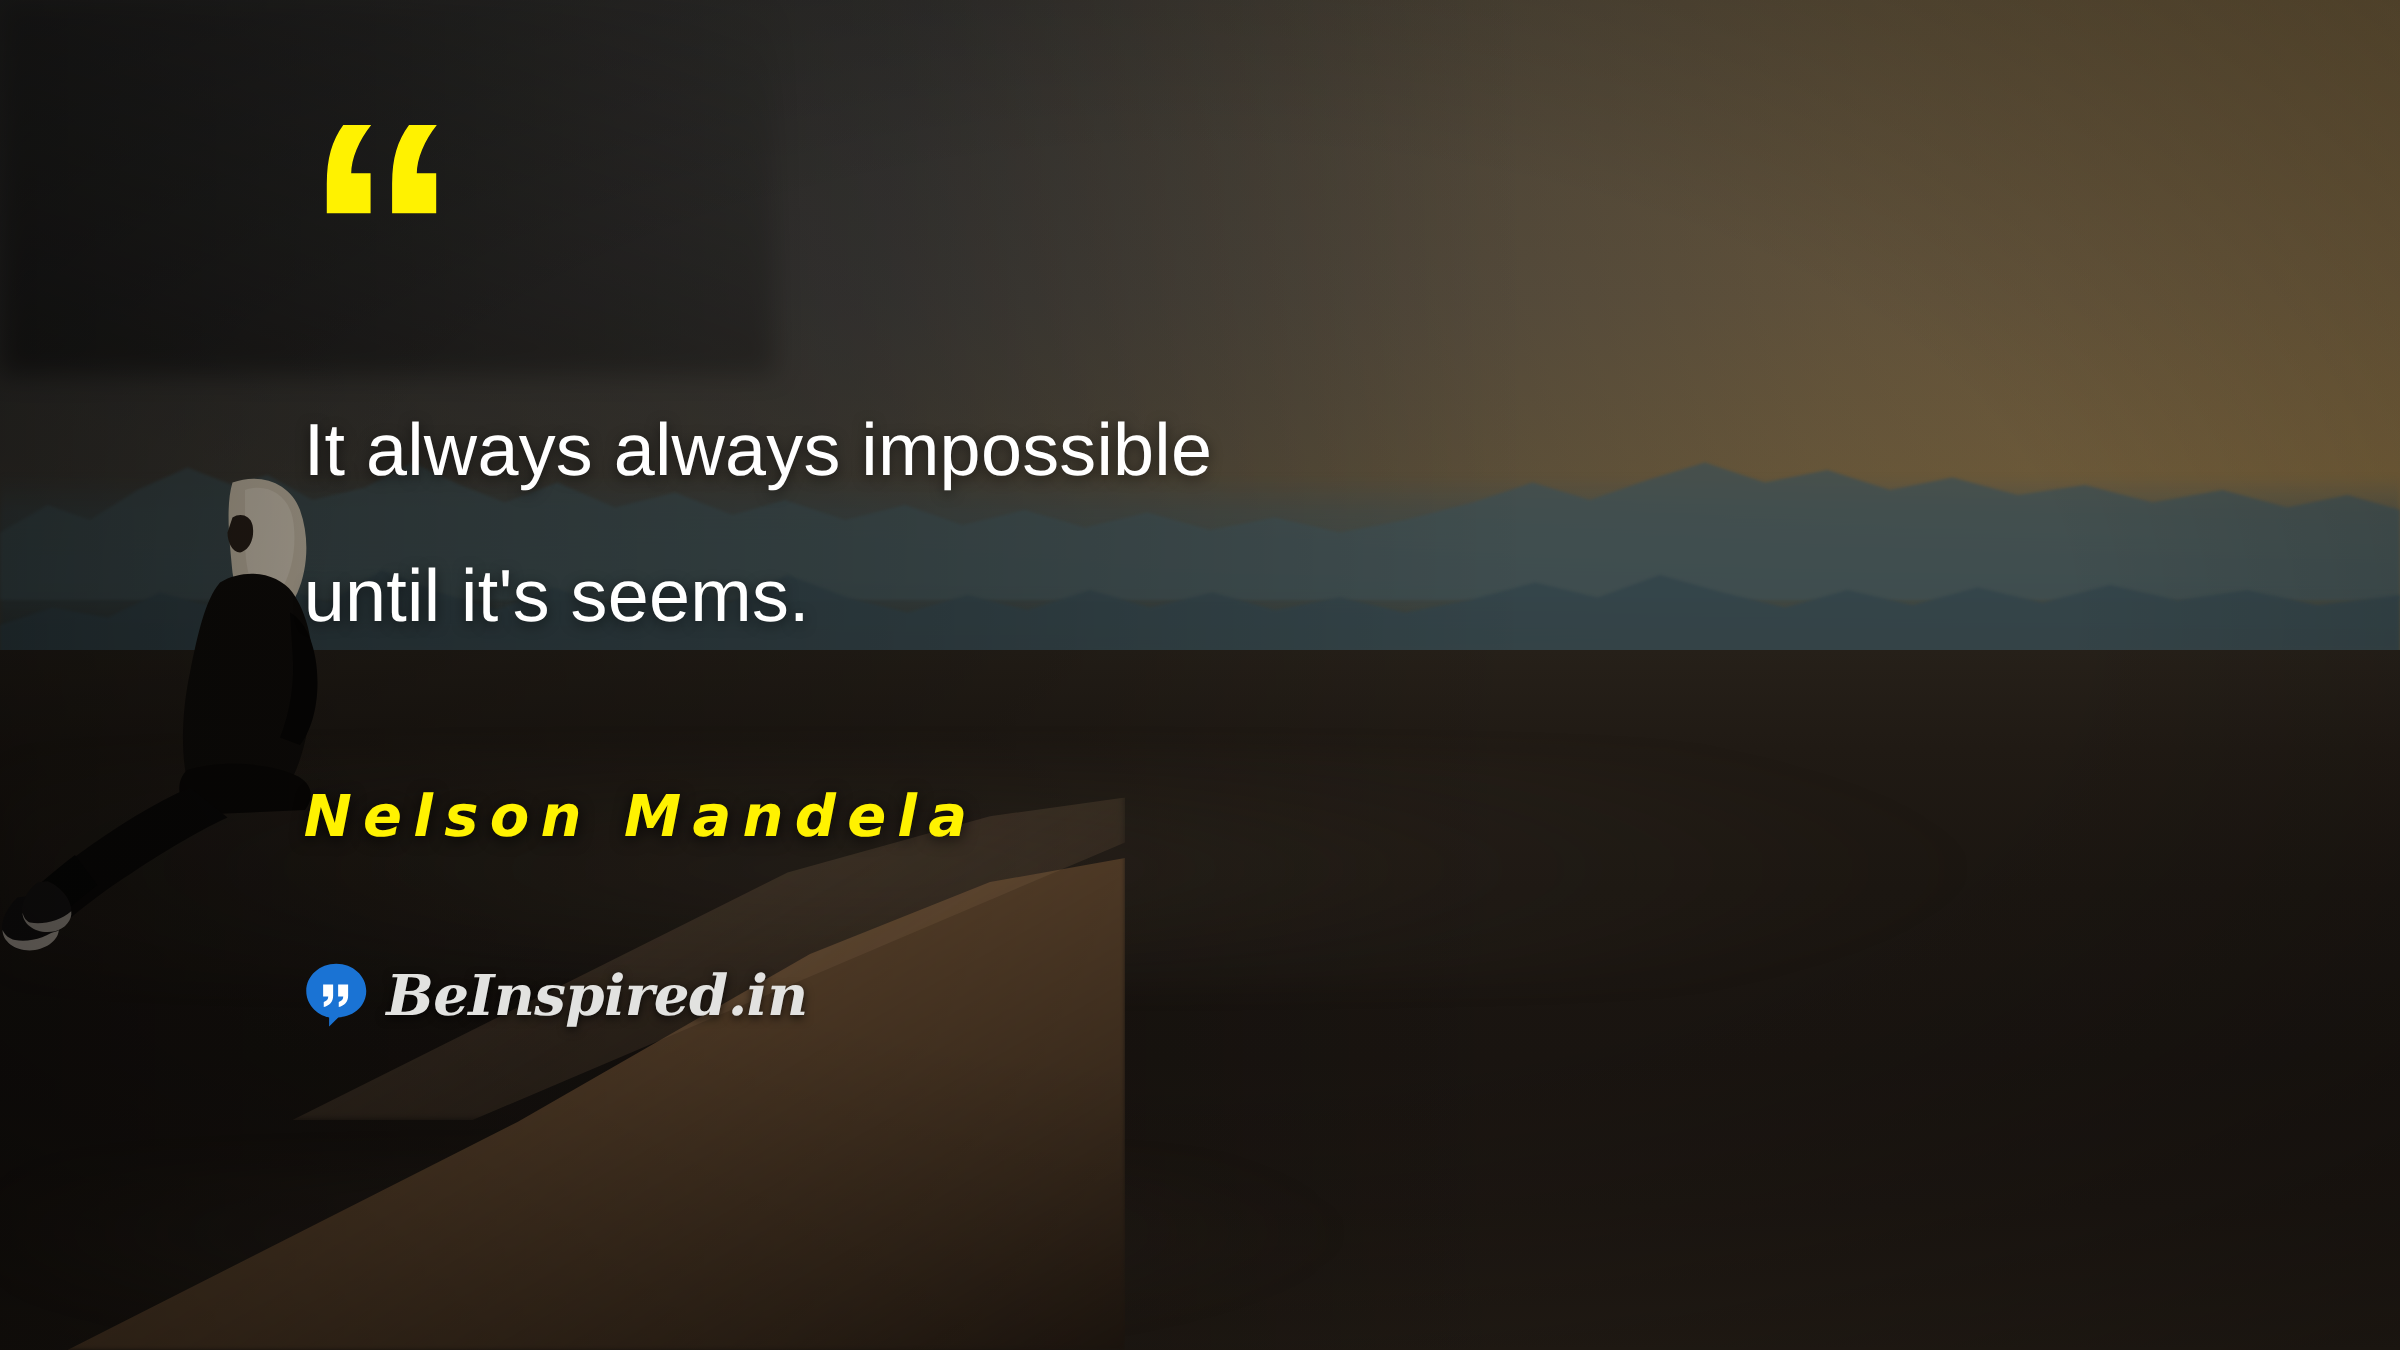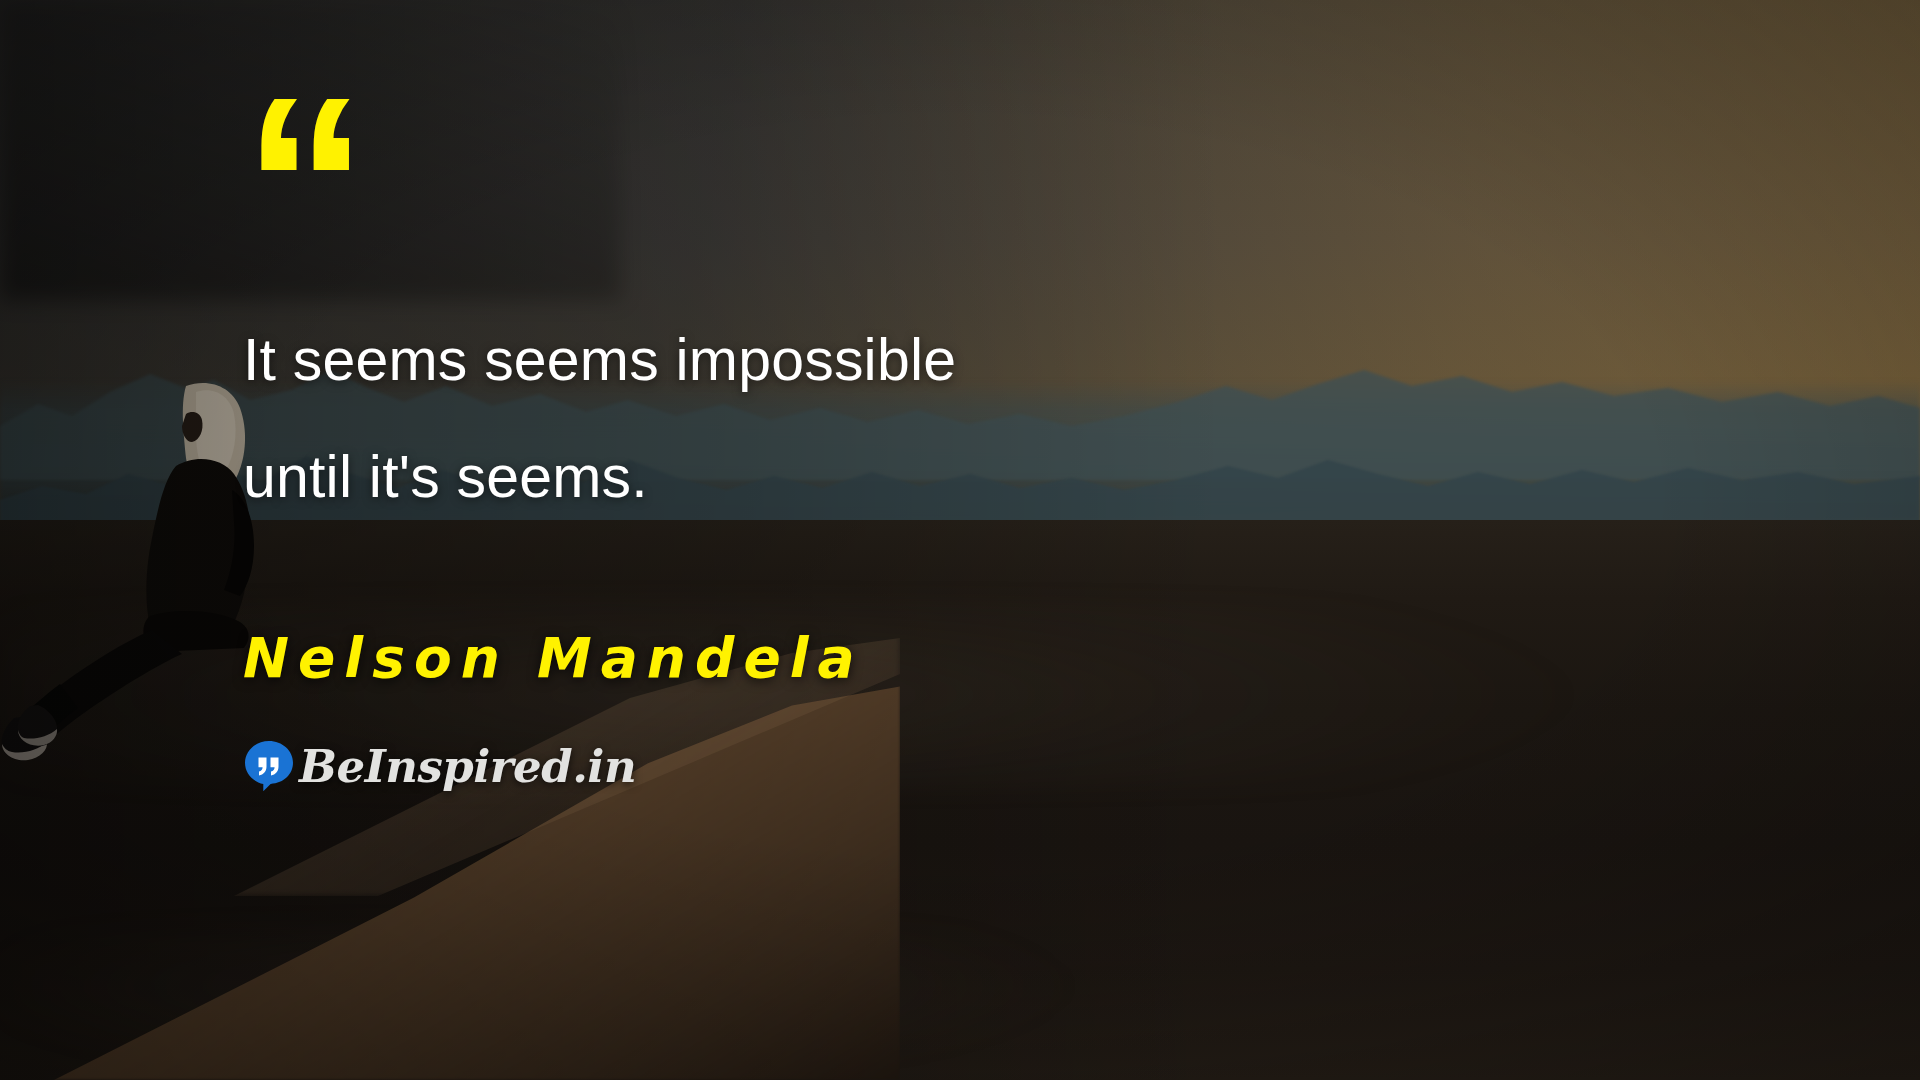--- a/index.html
+++ b/index.html
@@ -147,32 +147,32 @@
     color: #ffffff;
     text-shadow: 0 2px 10px rgba(0,0,0,0.55);
   }
   .quote-line { display: block; white-space: nowrap; }
 
   .author {
     margin-top: 90px;
     font-family: "DejaVu Sans", sans-serif;
     font-weight: bold;
     font-style: italic;
-    font-size: 55px;
+    font-size: 46px;
     letter-spacing: 9px;
     text-shadow: 0 2px 12px rgba(0,0,0,0.75);
     white-space: nowrap;
   }
 
   
   .logo-row {
-    margin-top: 50px;
+    margin-top: 90px;
     display: flex;
     align-items: center;
-    gap: 4px;
+    gap: 14px;
   }
   .logo-bubble {
     position: relative;
     width: 52px;
     height: 52px;
     flex: 0 0 auto;
   }
   .logo-bubble svg { display: block; width: 100%; height: 100%; }
 
   .logo-text {
@@ -273,21 +273,21 @@
     </svg>
   </div>
 
   <div class="vignette"></div>
 
   <div class="content">
 
     <div class="quote-mark" style="color:#FFF200;">“</div>
 
     <div class="quote-text">
-      <span class="quote-line">It seems seems impossible</span>
+      <span class="quote-line">It always always impossible</span>
       <span class="quote-line">until it's seems.</span>
     </div>
 
     <div class="author" style="color:#FFF200;">Nelson Mandela</div>
 
     <div class="logo-row">
       <span class="logo-bubble">
         <svg viewBox="0 0 52 52" aria-hidden="true">
           <path d="M26,1 C12.8,1 2,10.6 2,22.8 C2,33.2 9.8,41.8 20.3,44 L20.3,51.2
                    L27.6,43.9 C41.1,43.2 50,33.9 50,22.8 C50,10.6 39.2,1 26,1 Z" fill="#1A73D4"></path>

